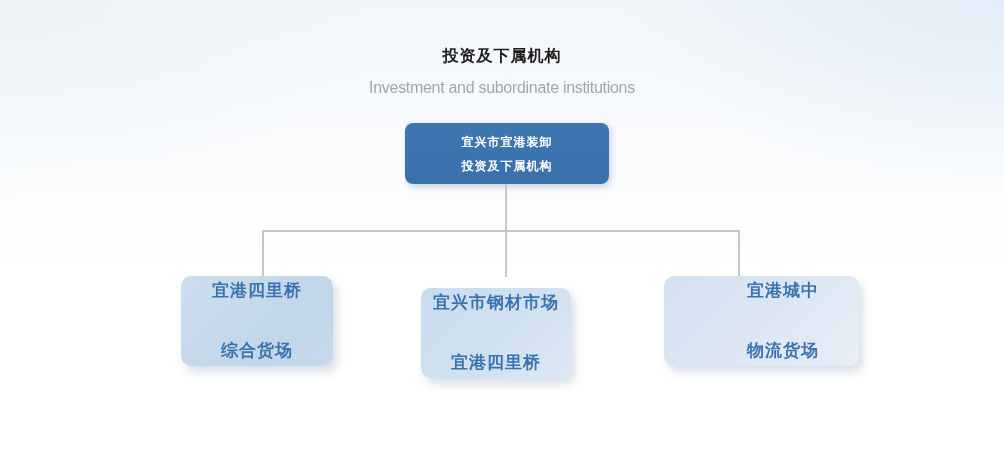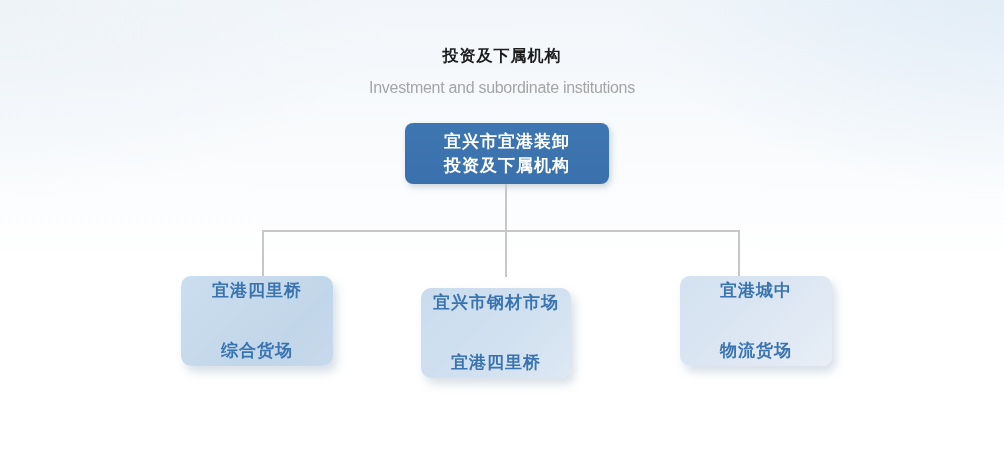--- a/index.html
+++ b/index.html
@@ -44,21 +44,21 @@
     width: 204px;
     height: 61px;
     background: linear-gradient(180deg, #3e76b2 0%, #3a71ac 100%);
     border-radius: 8px;
     box-shadow: 2px 3px 6px rgba(90, 120, 150, 0.30);
     display: flex;
     flex-direction: column;
     justify-content: center;
     align-items: center;
     color: #ffffff;
-    font-size: 17px;
+    font-size: 12px;
     font-weight: 700;
     line-height: 24px;
     letter-spacing: 1px;
     text-align: center;
   }
   .connector {
     position: absolute;
     background: #c6c7c7;
   }
   .conn-v { width: 2px; }
@@ -85,23 +85,24 @@
     width: 152px;
     background: linear-gradient(135deg, #cadeef 0%, #c2d6e9 70%, #c7daec 100%);
   }
   .child-2 {
     left: 421px;
     width: 150px;
     background: linear-gradient(135deg, #c9dcee 0%, #d2e1f0 60%, #dde8f3 100%);
     margin-top: 12px;
   }
   .child-3 {
-    left: 680px;
+    left: 664px;
     width: 152px;
     background: linear-gradient(135deg, #d3e1f0 0%, #dde7f3 55%, #e7eef6 100%);
+    padding-left: 43px;
   }
   .node-line { display: block; }
 </style>
 </head>
 <body>
 
 <div class="canvas">
 
   <div class="page-title">投资及下属机构</div>
 

